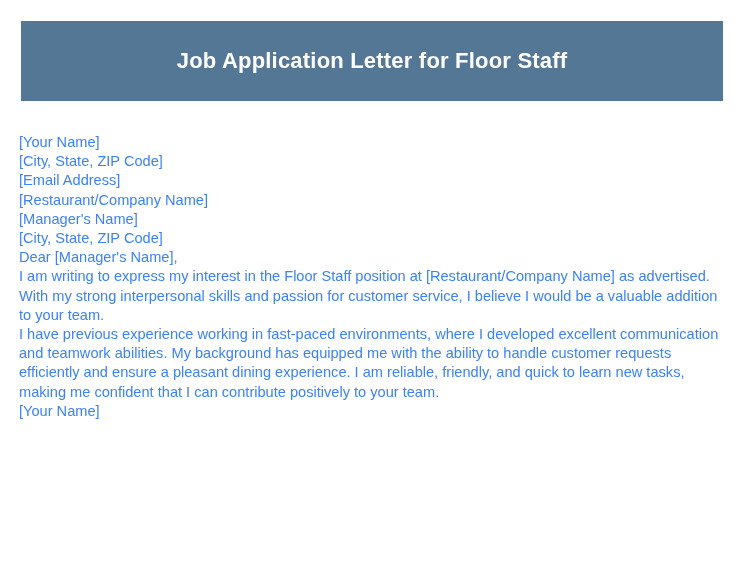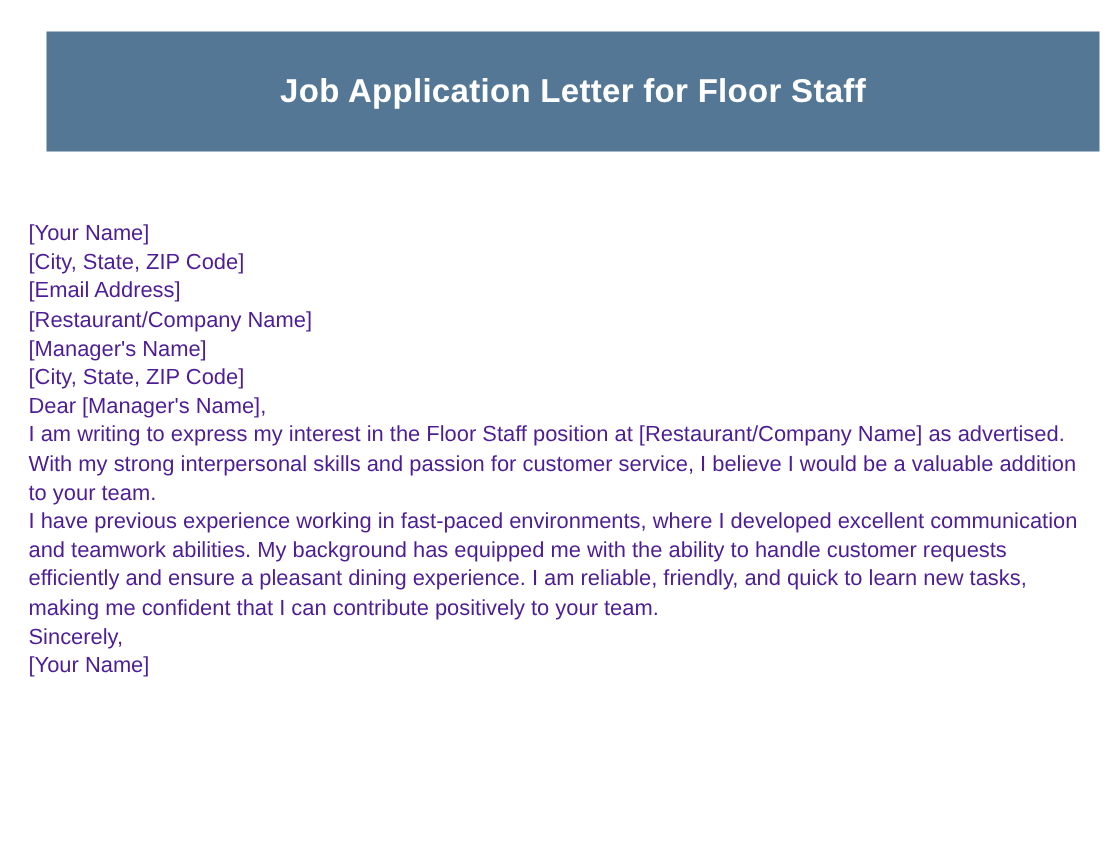--- a/index.html
+++ b/index.html
@@ -16,45 +16,45 @@
   }
   .page {
     position: relative;
     width: 740px;
     height: 572px;
     background: #ffffff;
     box-sizing: border-box;
   }
   .header-band {
     position: absolute;
-    left: 31px;
+    left: 21px;
     top: 21px;
     width: 702px;
     height: 80px;
     background: #537794;
     display: flex;
     align-items: center;
     justify-content: center;
   }
   .header-title {
     color: #ffffff;
     font-size: 22px;
     font-weight: bold;
     letter-spacing: 0.2px;
     text-align: center;
     line-height: 1.2;
   }
   .letter-body {
     position: absolute;
     left: 19px;
-    top: 147px;
+    top: 133px;
     width: 700px;
     font-size: 14.6px;
     line-height: 19.2px;
-    color: #4c1d95;
+    color: #3b82f6;
   }
   .letter-body p {
     margin: 0;
   }
   .addr-line {
     white-space: nowrap;
   }
   .para {
     text-align: left;
   }
@@ -76,17 +76,16 @@
 
     <p class="addr-line">[Restaurant/Company Name]</p>
     <p class="addr-line">[Manager's Name]</p>
     <p class="addr-line">[City, State, ZIP Code]</p>
 
     <p class="addr-line">Dear [Manager's Name],</p>
 
     <p class="para">I am writing to express my interest in the Floor Staff position at [Restaurant/Company Name] as advertised. With my strong interpersonal skills and passion for customer service, I believe I would be a valuable addition to your team.</p>
     <p class="para">I have previous experience working in fast-paced environments, where I developed excellent communication and teamwork abilities. My background has equipped me with the ability to handle customer requests efficiently and ensure a pleasant dining experience. I am reliable, friendly, and quick to learn new tasks, making me confident that I can contribute positively to your team.</p>
 
-    <p class="addr-line">Sincerely,</p>
     <p class="addr-line">[Your Name]</p>
 
   </div>
 </div>
 
 </body></html>

